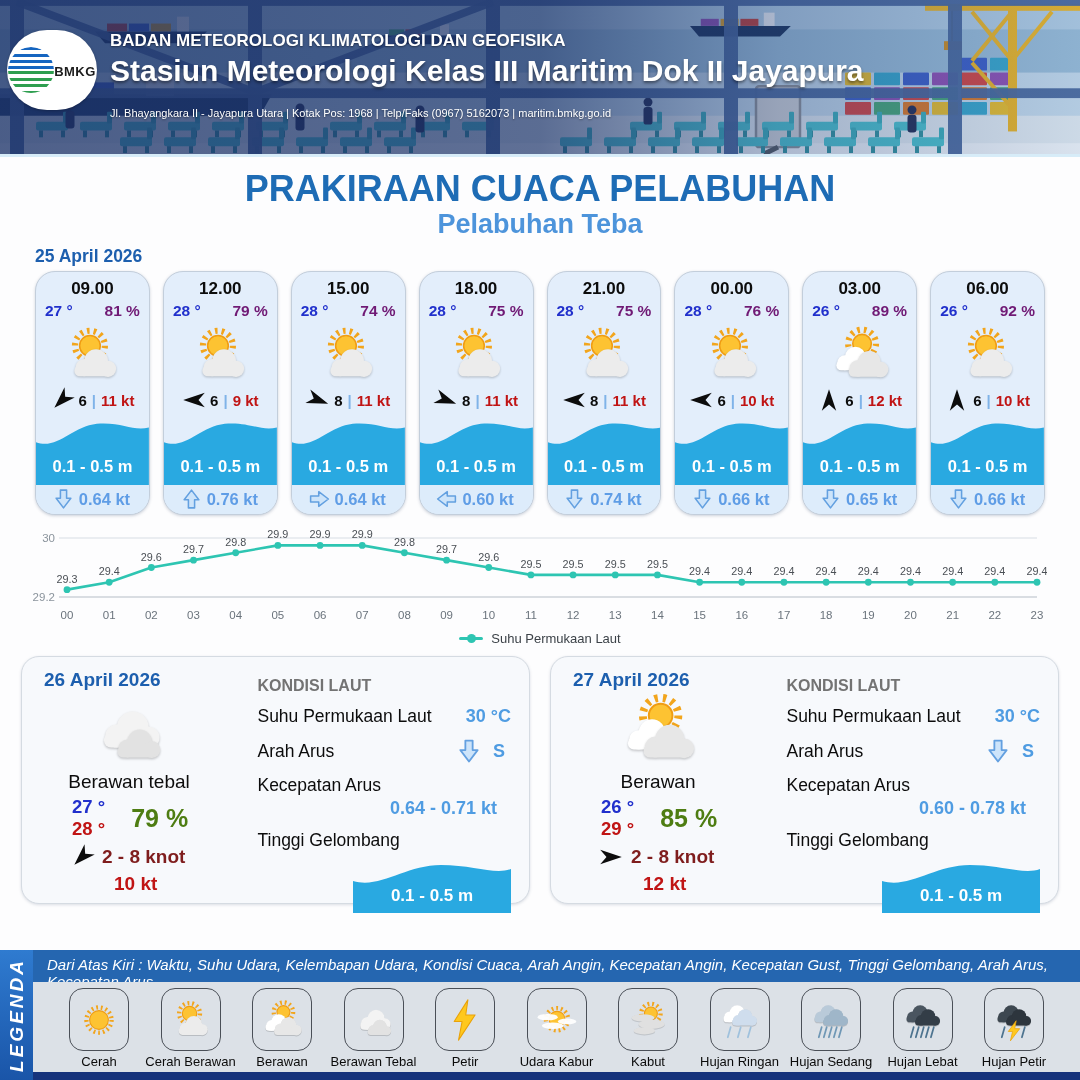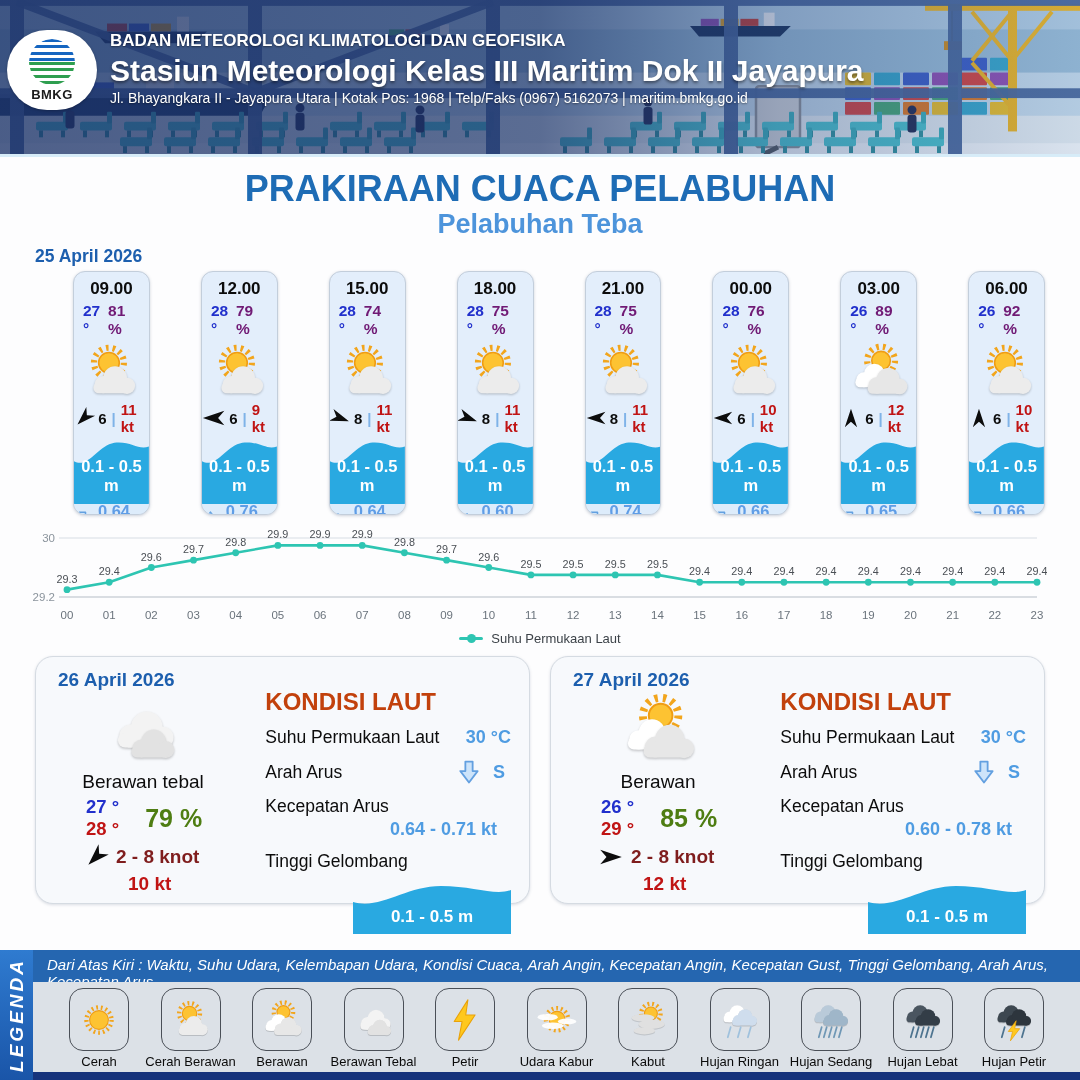--- a/index.html
+++ b/index.html
@@ -5,45 +5,45 @@
   * { box-sizing: border-box; }
   body { margin:0; background:#fff; font-family:"Liberation Sans", sans-serif; }
   .page { width:1080px; height:1080px; position:relative; background:#fdfdfe; overflow:hidden; margin:0 auto; }
 
   
   .hdr { position:relative; height:157px; overflow:hidden; border-bottom:3px solid #d7ecf8; }
   .hdr-art { position:absolute; inset:0; width:100%; height:100%; }
   .hdr-overlay { position:absolute; inset:0;
     background:linear-gradient(90deg, rgba(24,45,99,.74) 0%, rgba(24,45,99,.66) 50%, rgba(28,52,110,.30) 72%, rgba(30,56,118,.08) 100%); }
   .logo-pill { position:absolute; left:7px; top:30px; width:90px; height:80px; background:#fff;
-    border-radius:42px; display:flex; flex-direction:column; align-items:center; justify-content:center; z-index:3;
+    border-radius:42px; display:flex; flex-direction:row; align-items:center; justify-content:center; z-index:3;
     box-shadow:0 1px 3px rgba(0,0,0,.25); }
   .globe { width:46px; height:46px; border-radius:50%; overflow:hidden; position:relative; background:#fff; }
   .globe::before { content:""; position:absolute; left:0; right:0; top:0; height:50%;
     background:repeating-linear-gradient(180deg,#1565c0 0 3px,#ffffff 3px 6.5px); border-radius:46px 46px 0 0; }
   .globe::after { content:""; position:absolute; left:0; right:0; top:52%; height:48%;
     background:repeating-linear-gradient(180deg,#2e9e4f 0 3px,#ffffff 3px 6.5px); }
   .logo-text { font-weight:bold; font-size:13px; color:#1c1c1c; letter-spacing:.5px; margin-top:2px; }
   .hdr-text { position:absolute; left:110px; top:31px; z-index:2; color:#fff; }
   .hdr-agency { font-weight:bold; font-size:17px; text-shadow:0 1px 2px rgba(0,0,0,.45); }
   .hdr-station { font-weight:bold; font-size:30px; margin-top:3px; text-shadow:0 2px 3px rgba(0,0,0,.45); }
-  .hdr-address { font-size:14px; margin-top:2px; text-shadow:0 1px 2px rgba(0,0,0,.45); }
+  .hdr-address { font-size:11px; margin-top:19px; text-shadow:0 1px 2px rgba(0,0,0,.45); }
 
   
   .titles { text-align:center; }
   .t-main { margin:12px 0 0; color:#1e6cb5; font-size:36px; font-weight:bold; letter-spacing:0; line-height:40px; }
   .t-port { margin:0; color:#4d94db; font-size:27px; font-weight:bold; line-height:31px; }
   .validity { display:flex; justify-content:center; gap:110px; margin-top:8px; font-size:17.5px; color:#0c0c0c; line-height:22px; }
   .vlabel { font-weight:bold; margin-right:7px; }
   .fdate { text-align:left; margin:6px 0 0 35px; color:#1d5fae; font-weight:bold; font-size:17.5px; line-height:21px; }
 
   
   .cards { display:flex; gap:13px; padding:0 35px; margin-top:4px; }
-  .card { flex:1; background:#e3eefb; border:1px solid #c3cedb; border-radius:12px; height:244px;
-    overflow:hidden; display:flex; flex-direction:column; box-shadow:0 1px 3px rgba(60,80,110,.25);margin-left:38px; }
+  .card { flex:1; background:#e3eefb; border:1px solid #c3cedb; border-radius:20px; height:244px;
+    overflow:hidden; display:flex; flex-direction:column; box-shadow:0 1px 3px rgba(60,80,110,.25); }
   .c-time { text-align:center; font-weight:bold; font-size:17px; color:#0c0c0c; margin-top:7px; }
   .c-th { display:flex; justify-content:space-between; padding:0 9px; font-weight:bold; font-size:15.5px; margin-top:3px; }
   .c-temp { color:#2130cc; } .c-hum { color:#701a75; }
   .c-icon { height:76px; display:flex; align-items:center; justify-content:center; margin-top:1px; }
   .c-wind { display:flex; align-items:center; justify-content:center; gap:4px; font-weight:bold; font-size:15px;
     color:#0c0c0c; height:24px; margin-top:1px; }
   .c-warr { display:inline-flex; width:24px; height:18px; }
   .c-warr svg { width:100%; height:100%; overflow:visible; }
   .c-sep { color:#7fb3e8; font-weight:bold; margin:0 1px; }
   .c-gust { color:#c01414; }
@@ -56,35 +56,35 @@
   .c-carr svg { width:100%; height:100%; }
 
   
   .chartwrap { padding:0 33px; margin-top:6px; }
   .chart-legend { display:flex; align-items:center; justify-content:center; gap:8px; margin-top:2px;
     font-size:13px; color:#3c4248; }
   .lmark { width:24px; height:3px; background:#2ec5b2; border-radius:2px; position:relative; }
   .lmark::after { content:""; position:absolute; left:7.5px; top:-3.2px; width:9.5px; height:9.5px; border-radius:50%; background:#2ec5b2; }
 
   
-  .daily { display:flex; gap:20px; padding:0 35px; margin-top:10px; }
+  .daily { display:flex; gap:20px; padding:0 21px; margin-top:10px; }
   .dcard { flex:1; background:#f7f9fc; border:1.5px solid #d5dbe2; border-radius:18px; height:248px;
     display:flex; padding:12px 18px 10px 22px; box-shadow:0 1px 3px rgba(60,80,110,.18); }
   .dleft { width:44%; display:flex; flex-direction:column; }
   .ddate { color:#1d5fae; font-weight:bold; font-size:19px; }
   .dicon { height:78px; display:flex; align-items:center; justify-content:center; width:170px; }
   .dcond { font-size:19px; color:#0c0c0c; width:170px; text-align:center; margin-top:2px; }
   .dtrow { display:flex; align-items:center; margin-top:3px; margin-left:28px; gap:26px; }
   .tmin { color:#2130cc; font-weight:bold; font-size:18.5px; line-height:22px; }
   .tmax { color:#c01414; font-weight:bold; font-size:18.5px; line-height:22px; }
   .dhum { color:#4e7d12; font-weight:bold; font-size:25px; }
   .dwind { display:flex; align-items:center; gap:8px; font-weight:bold; font-size:19px; color:#7f1d1d; margin:6px 0 0 26px; }
   .dgust { color:#c01414; font-weight:bold; font-size:19px; margin:5px 0 0 70px; }
   .dright { flex:1; padding-left:8px; position:relative; }
-  .sea-h { color:#c2410c; font-weight:bold; font-size:24px; margin-top:19px; }
+  .sea-h { color:#737373; font-weight:bold; font-size:16px; margin-top:8px; }
   .srow { display:flex; justify-content:space-between; align-items:center; font-size:17.5px; color:#0c0c0c; margin-top:11px; }
   .sval { color:#4f9ce2; font-weight:bold; font-size:18px; }
   .sdir { display:flex; align-items:center; gap:14px; padding-right:6px; }
   .sdir .c-carr { width:20px; height:26px; }
   .sspeed { text-align:right; padding-right:14px; margin-top:2px; }
   .swavebox { position:relative; width:158px; height:56px; margin-left:auto; margin-top:6px; }
   .swavebox svg { position:absolute; inset:0; width:100%; height:100%; }
   .swavebox span { position:absolute; left:0; right:0; bottom:7px; text-align:center; color:#fff; font-weight:bold; font-size:17px; }
 
   

